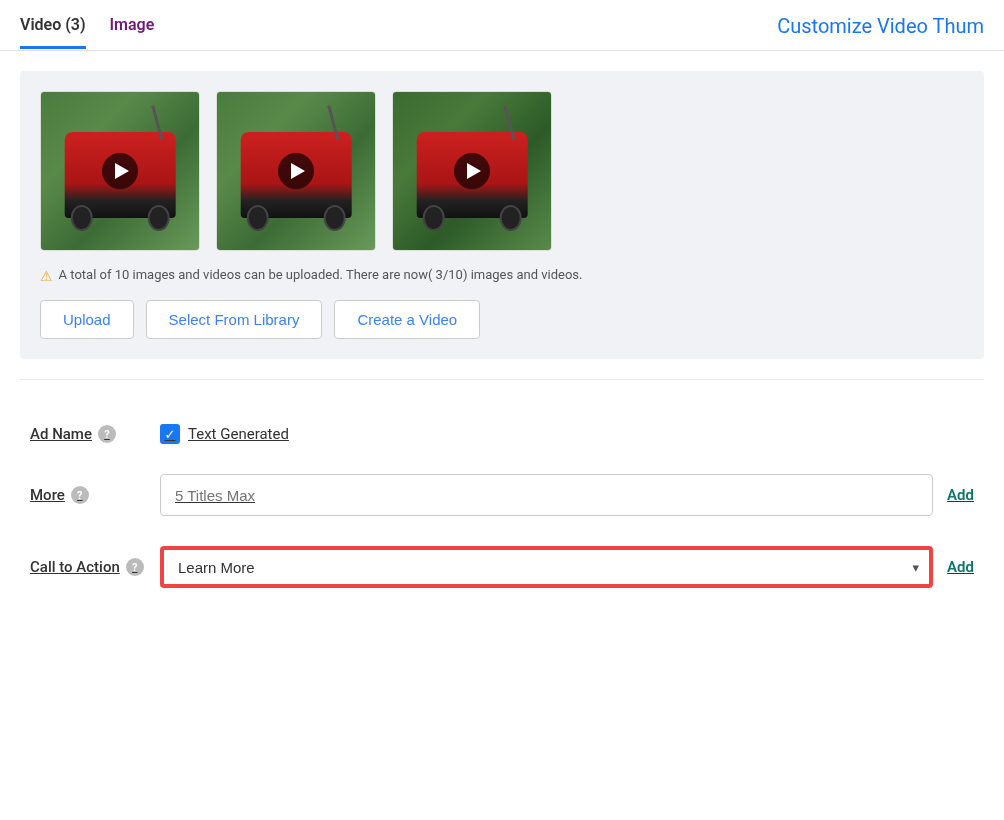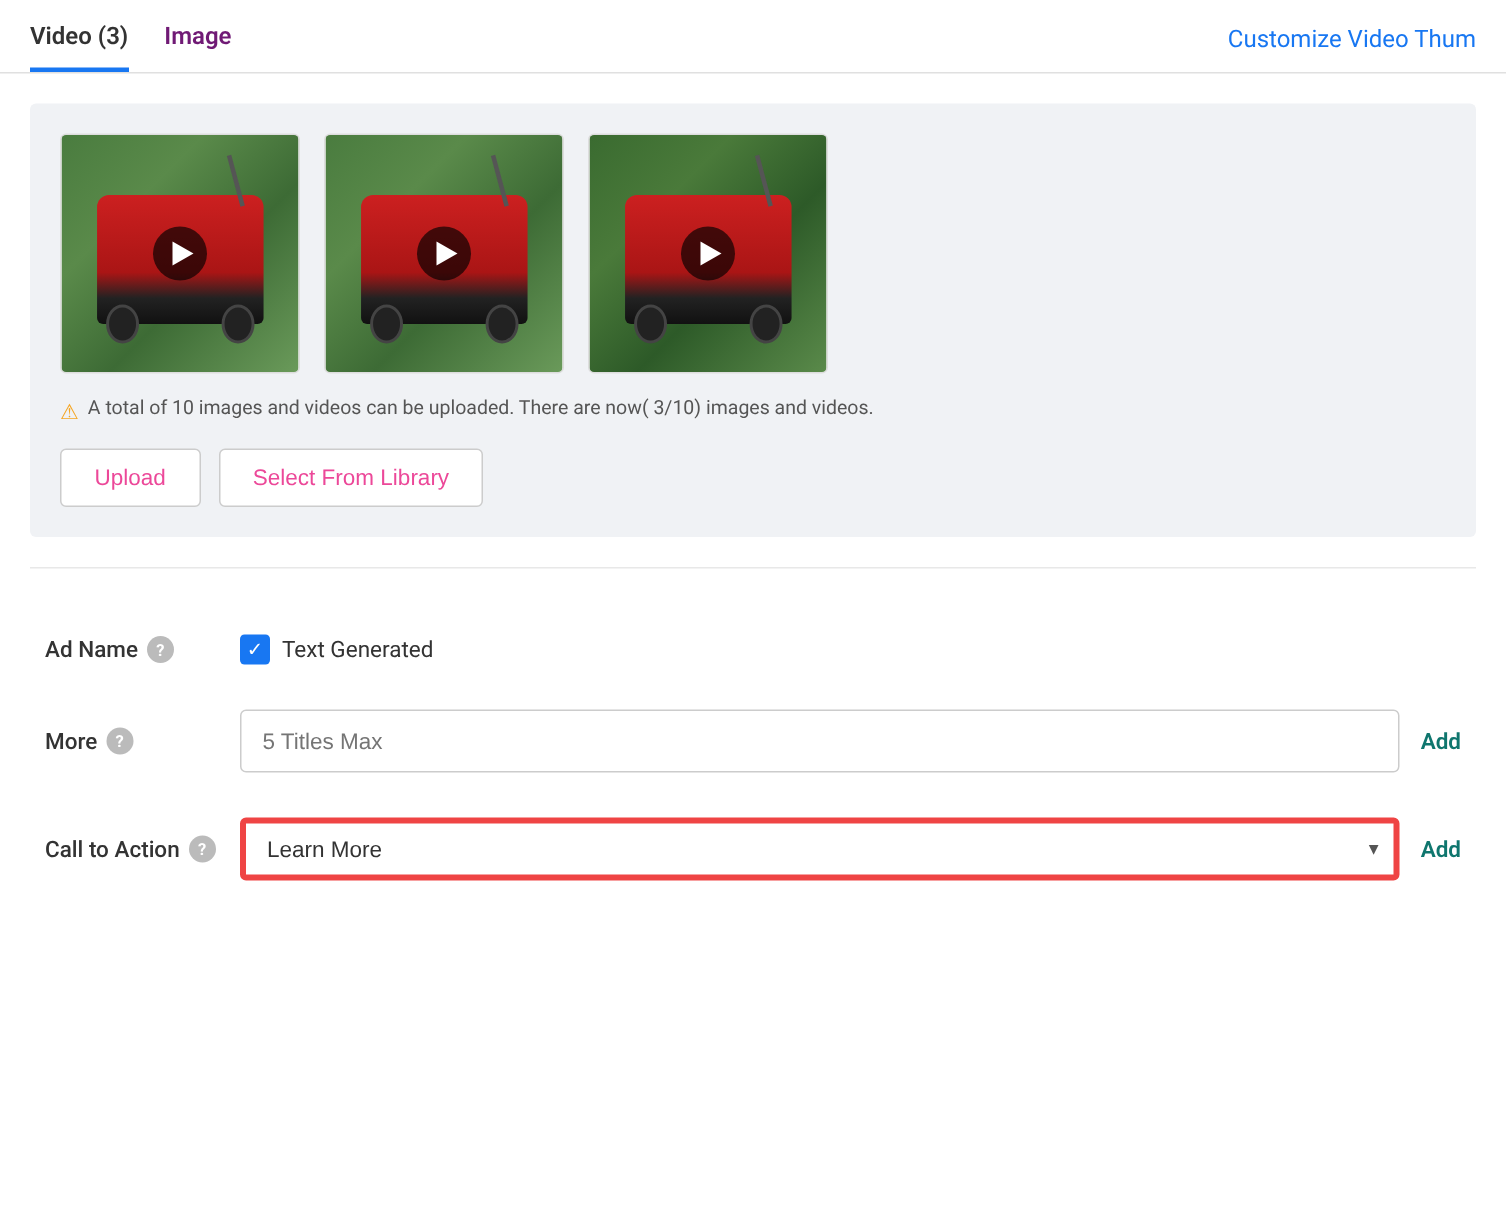--- a/index.html
+++ b/index.html
@@ -31,21 +31,21 @@
       padding-bottom: 12px;
       cursor: pointer;
       border-bottom: 3px solid transparent;
       position: relative;
     }
     .tab.active {
       color: #333;
       border-bottom: 3px solid #1877f2;
     }
     .tab-link {
-      font-size: 16px;
+      font-size: 20px;
       color: #1877f2;
       cursor: pointer;
       padding-bottom: 12px;
       white-space: nowrap;
     }
 
     
     .media-section {
       background: #f0f2f5;
       margin: 20px;
@@ -177,28 +177,29 @@
       display: flex;
       gap: 12px;
     }
 
     .media-btn {
       padding: 10px 22px;
       border: 1px solid #ccc;
       background: #fff;
       border-radius: 4px;
       font-size: 15px;
-      color: #ec4899;
+      color: #3b82f6;
       cursor: pointer;
       font-weight: 500;
     }
 
     
     .form-section {
       padding: 20px 30px;
+      text-decoration: underline;
     }
 
     .form-row {
       display: flex;
       align-items: center;
       margin-bottom: 30px;
     }
 
     .form-label {
       font-size: 15px;
@@ -388,20 +389,21 @@
   </div>
 
   <div class="media-note">
     <span class="info-icon">⚠</span>
     <span>A total of 10 images and videos can be uploaded. There are now( 3/10) images and videos.</span>
   </div>
 
   <div class="media-buttons">
     <button class="media-btn">Upload</button>
     <button class="media-btn">Select From Library</button>
+    <button class="media-btn">Create a Video</button>
   </div>
 </div>
 
 <div class="divider"></div>
 
 <div class="form-section">
 
   <div class="form-row">
     <div class="form-label">
       <span>Ad Name</span>

